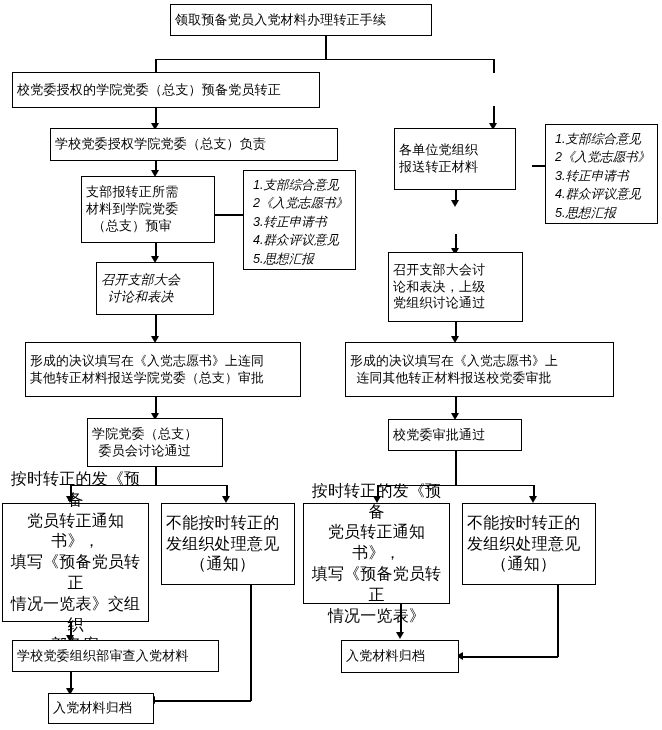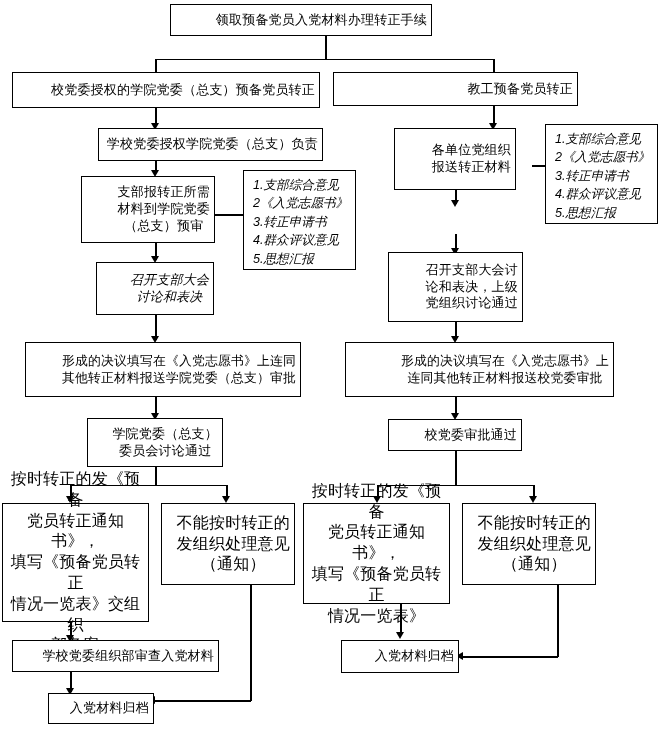--- a/index.html
+++ b/index.html
@@ -15,21 +15,21 @@
     font-family: "Liberation Sans", "DejaVu Sans", sans-serif;
     overflow: hidden;
   }
   .node {
     position: absolute;
     box-sizing: border-box;
     border: 1.6px solid #000000;
     background: #ffffff;
     display: flex;
     align-items: center;
-    justify-content: flex-end;
+    justify-content: flex-start;
     text-align: center;
     color: #000000;
     line-height: 1.30;
     letter-spacing: 0.2px;
     z-index: 3;
   }
   .node .txt {
     display: block;
     white-space: pre-line;
     padding: 0 4px;
@@ -152,25 +152,22 @@
   <div class="arrow-l" style="left:456px; top:652.3px;"></div>
 
   <div class="node fs13" style="left:170px; top:4px; width:262px; height:32px;">
     <span class="txt">领取预备党员入党材料办理转正手续</span>
   </div>
 
   <div class="node fs13" style="left:12px; top:72px; width:308px; height:36px;">
     <span class="txt">校党委授权的学院党委（总支）预备党员转正</span>
   </div>
 
-  <div class="node fs13" style="left:333px; top:72px; width:245px; height:34px;">
-    <span class="txt">教工预备党员转正</span>
-  </div>
-
-  <div class="node fs13" style="left:50px; top:128px; width:225px; height:33px;margin-left:48px;">
+
+  <div class="node fs13" style="left:50px; top:128px; width:288px; height:33px;">
     <span class="txt">学校党委授权学院党委（总支）负责</span>
   </div>
 
   <div class="node fs13" style="left:81px; top:176px; width:134px; height:67px;">
     <span class="txt">支部报转正所需
 材料到学院党委
 （总支）预审</span>
   </div>
 
   <div class="list" style="left:243px; top:170px; width:113px; height:100px;">

